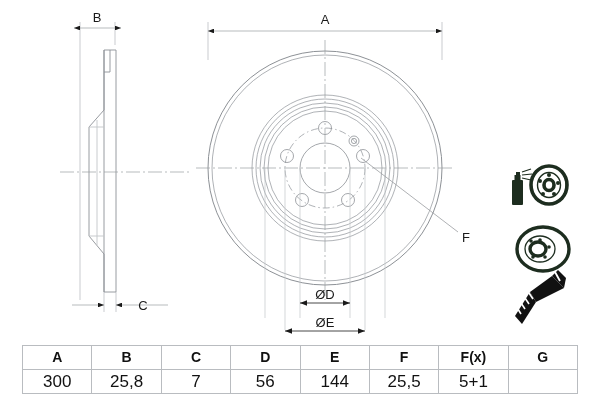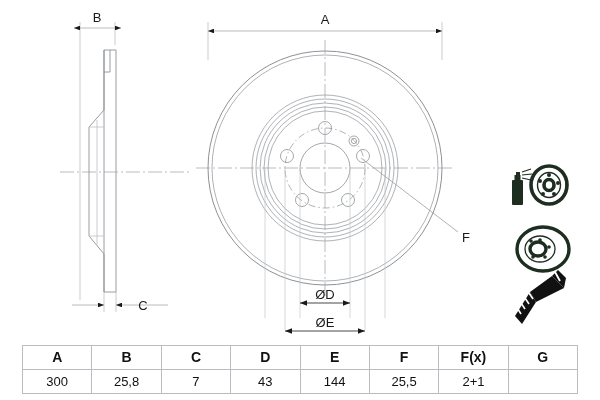--- a/index.html
+++ b/index.html
@@ -47,21 +47,21 @@
     color: #111111;
     padding: 0;
     height: 23px;
     line-height: 23px;
   }
   #spec-table th {
     font-size: 14px;
     font-weight: bold;
   }
   #spec-table td {
-    font-size: 13px;
+    font-size: 17px;
     font-weight: normal;
   }
 </style>
 </head>
 <body>
 
 <div id="stage">
 
   <svg class="drawing" viewBox="0 0 600 400">
     <defs>
@@ -233,22 +233,22 @@
         <th>F</th>
         <th>F(x)</th>
         <th>G</th>
       </tr>
     </thead>
     <tbody>
       <tr>
         <td>300</td>
         <td>25,8</td>
         <td>7</td>
-        <td>43</td>
+        <td>56</td>
         <td>144</td>
         <td>25,5</td>
-        <td>2+1</td>
+        <td>5+1</td>
         <td></td>
       </tr>
     </tbody>
   </table>
 
 </div>
 
 </body></html>

